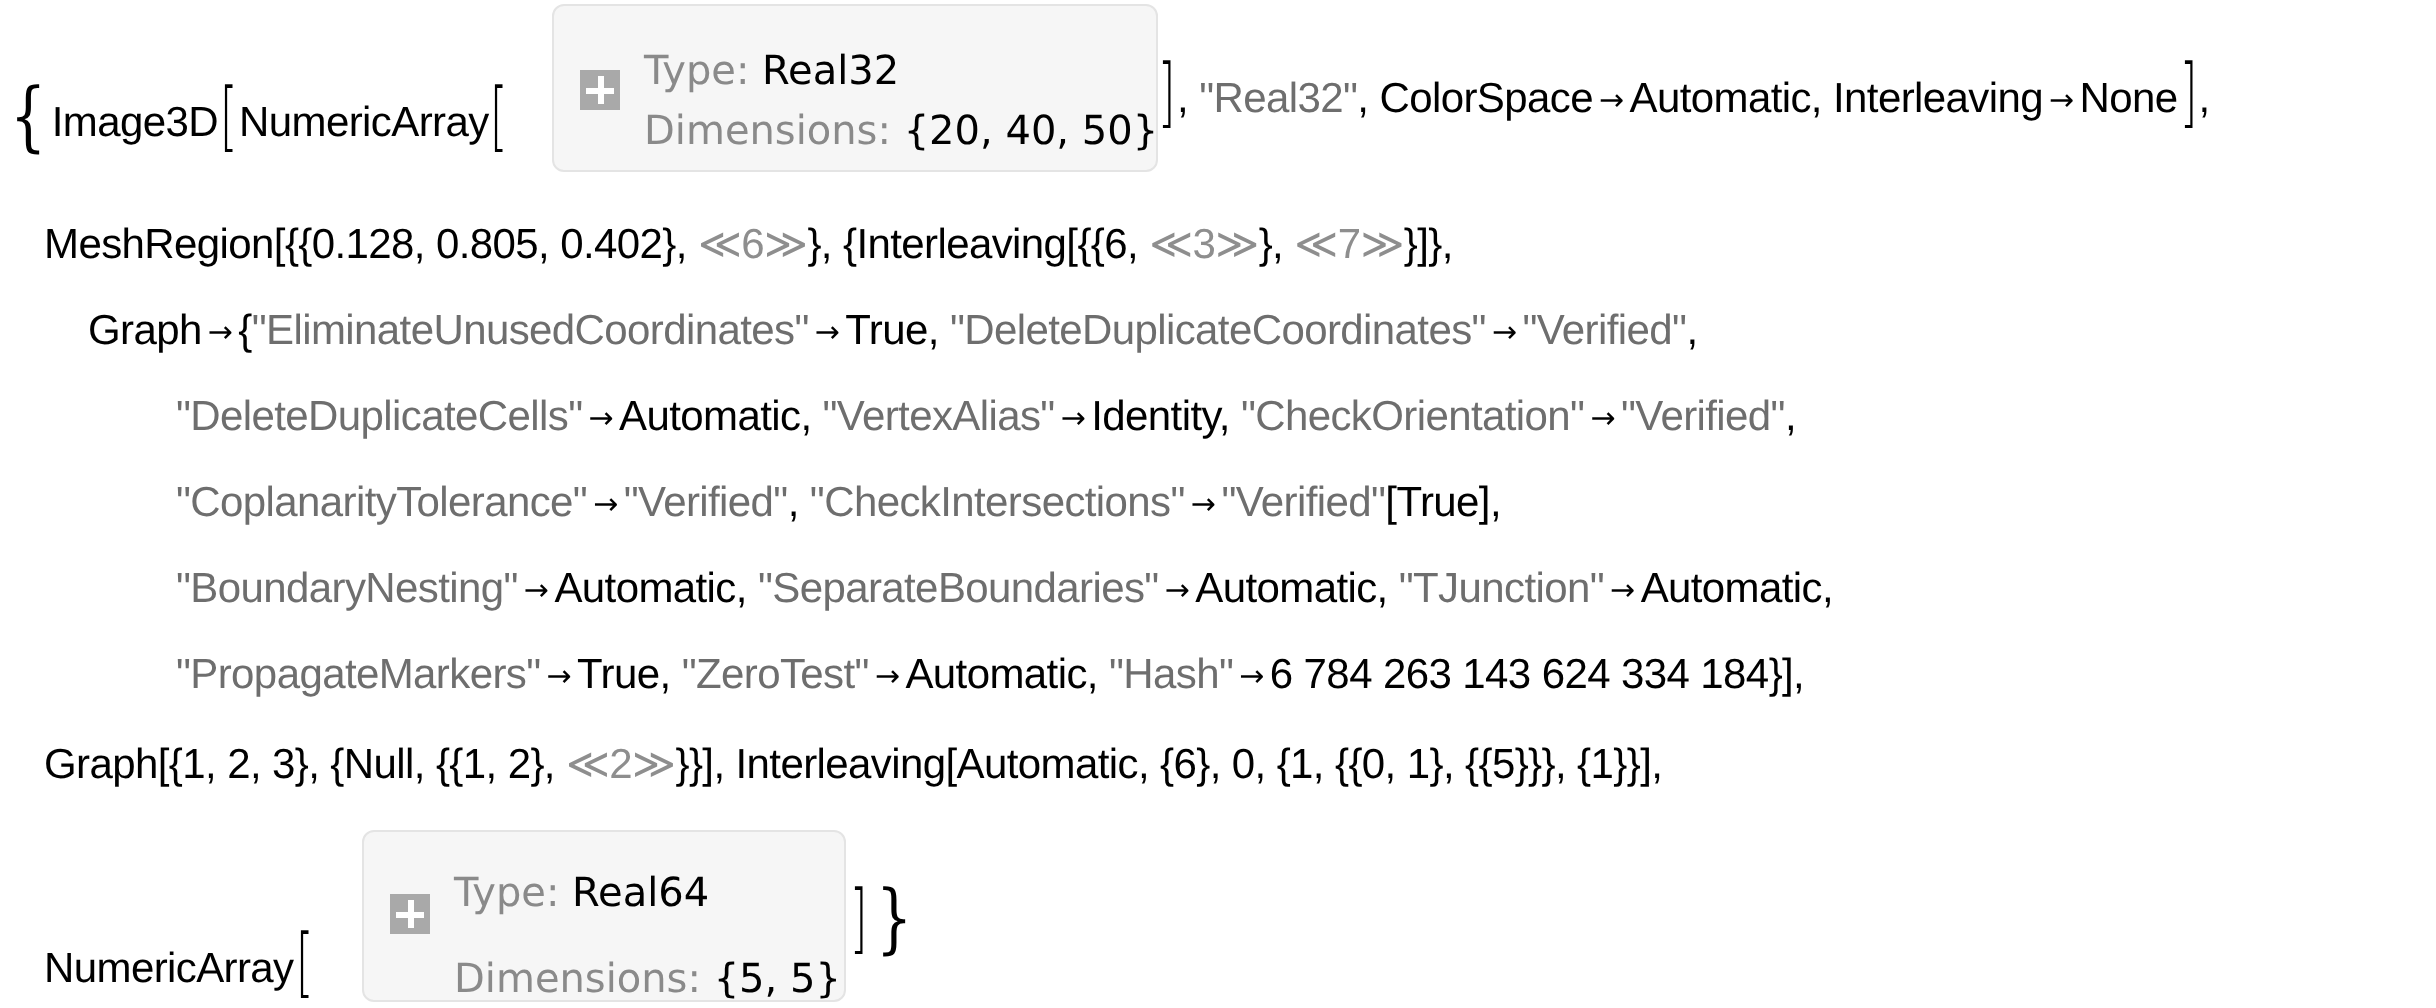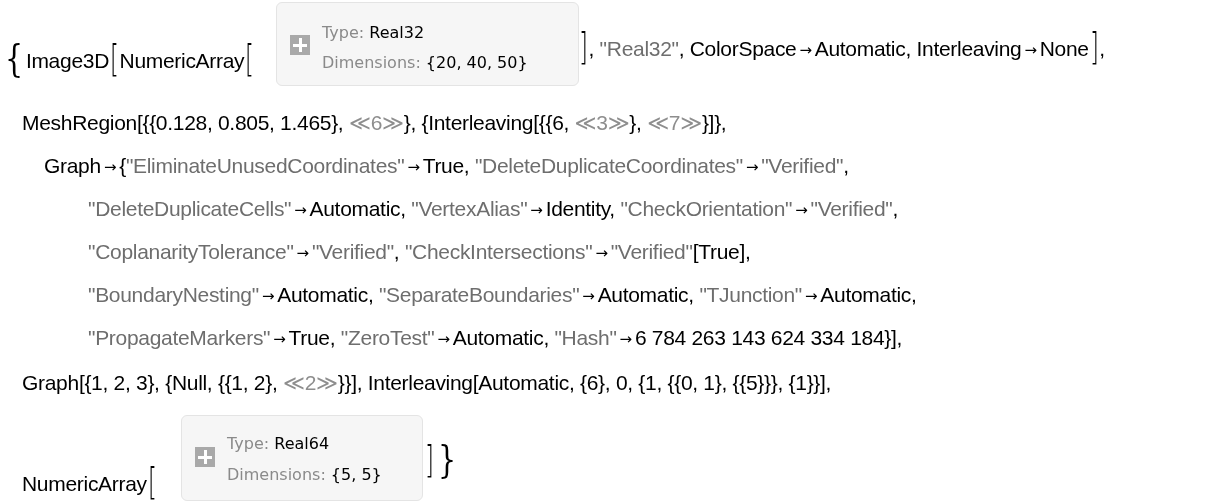--- a/index.html
+++ b/index.html
@@ -22,21 +22,21 @@
   }
   .summary-box .plus {
     position: absolute; width: 20px; height: 20px; background: #a9a9a9; left: 13px;
   }
   .summary-box .plus::before, .summary-box .plus::after {
     content: ""; position: absolute; background: #fff;
   }
   .summary-box .plus::before { left: 9px; top: 3px; width: 3px; height: 14px; }
   .summary-box .plus::after  { left: 3px; top: 9px; width: 14px; height: 3px; }
   .summary-box .row {
-    position: absolute; left: 45px; font-family: "DejaVu Sans", sans-serif; font-size: 16px; white-space: nowrap;
+    position: absolute; left: 45px; font-family: "DejaVu Sans", sans-serif; font-size: 20px; white-space: nowrap;
   }
   .summary-box .lbl { color: #8a8a8a; }
   .summary-box .val { color: #000; }
 </style>
 </head>
 <body>
 
 <div class="line" style="left:2px; top:40px;">
   <span class="big-brace">{</span><span>Image3D</span><span class="big-brack">[</span><span>NumericArray</span><span class="big-brack">[</span>
 </div>
@@ -49,21 +49,21 @@
   <div class="row" style="top:50px;">
     <span class="lbl">Dimensions: </span><span class="val">{20, 40, 50}</span>
   </div>
 </div>
 
 <div class="line" style="left:578px; top:28px;">
   <span class="big-brack">]</span><span>, </span><span class="s">"Real32"</span><span>, ColorSpace</span><span class="arr">→</span><span>Automatic, Interleaving</span><span class="arr">→</span><span>None</span><span class="big-brack">]</span><span>,</span>
 </div>
 
 <div class="line" style="left:22px; top:108px;">
-  <span class="b">MeshRegion</span><span>[{{0.128, 0.805, 1.465}, </span><span class="e">≪6≫</span><span>}, {</span><span class="b">Interleaving</span><span>[{{6, </span><span class="e">≪3≫</span><span>}, </span><span class="e">≪7≫</span><span>}]},</span>
+  <span class="b">MeshRegion</span><span>[{{0.128, 0.805, 0.402}, </span><span class="e">≪6≫</span><span>}, {</span><span class="b">Interleaving</span><span>[{{6, </span><span class="e">≪3≫</span><span>}, </span><span class="e">≪7≫</span><span>}]},</span>
 </div>
 
 <div class="line" style="left:44px; top:151px;">
   <span>Graph</span><span class="arr">→</span><span>{</span><span class="s">"EliminateUnusedCoordinates"</span><span class="arr">→</span><span>True, </span><span class="s">"DeleteDuplicateCoordinates"</span><span class="arr">→</span><span class="s">"Verified"</span><span>,</span>
 </div>
 
 <div class="line" style="left:88px; top:194px;">
   <span class="s">"DeleteDuplicateCells"</span><span class="arr">→</span><span>Automatic, </span><span class="s">"VertexAlias"</span><span class="arr">→</span><span>Identity, </span><span class="s">"CheckOrientation"</span><span class="arr">→</span><span class="s">"Verified"</span><span>,</span>
 </div>
 
@@ -85,20 +85,20 @@
 
 <div class="line" style="left:22px; top:463px;">
   <span>NumericArray</span><span class="big-brack">[</span>
 </div>
 
 <div class="summary-box" style="left:181px; top:415px; width:242px; height:86px;text-decoration:underline;">
   <div class="plus" style="top:31px;"></div>
   <div class="row" style="top:18px;">
     <span class="lbl">Type: </span><span class="val">Real64</span>
   </div>
-  <div class="row" style="top:49px;">
+  <div class="row" style="top:61px;">
     <span class="lbl">Dimensions: </span><span class="val">{5, 5}</span>
   </div>
 </div>
 
 <div class="line" style="left:424px; top:441px;">
   <span class="big-brack">]</span><span class="big-brace">}</span>
 </div>
 
 </body></html>

